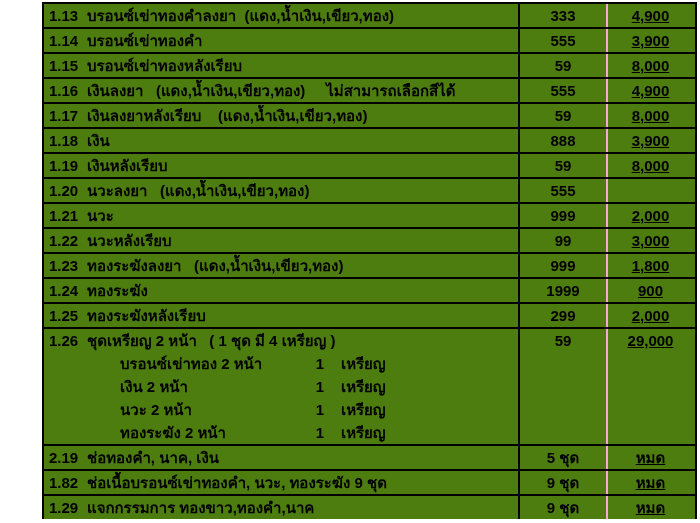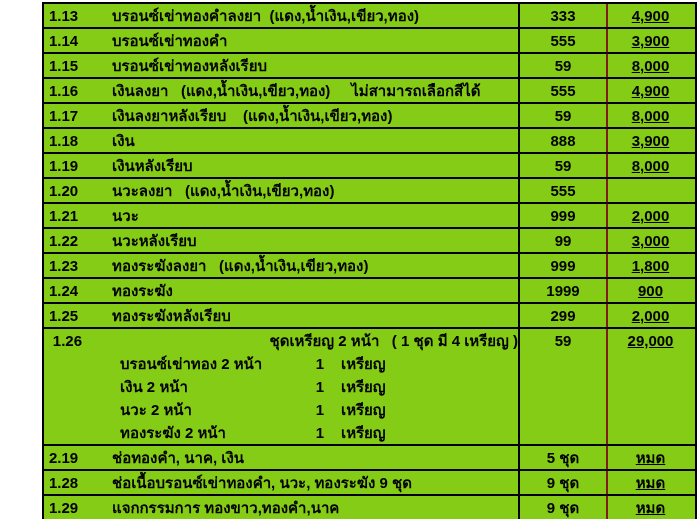--- a/index.html
+++ b/index.html
@@ -18,21 +18,21 @@
     -webkit-font-smoothing: antialiased;
   }
   .price-table {
     position: absolute;
     left: 42px;
     top: 2px;
     width: 651px;
     border-top: 2px solid #000;
     border-left: 2px solid #000;
     border-right: 2px solid #000;
-    background: #84cc16;
+    background: #4d7c0f;
   }
   .row {
     display: flex;
     border-bottom: 2px solid #000;
     font-size: 15px;
     line-height: 23px;
   }
   .row:last-child {
     border-bottom: none;
   }
@@ -43,47 +43,46 @@
   }
   .c1 {
     width: 476px;
     border-right: 2px solid #000;
     display: flex;
     align-items: flex-start;
     padding-left: 5px;
   }
   .c2 {
     width: 88px;
-    border-right: 2px solid #7f1d1d;
+    border-right: 2px solid #f9a8d4;
     text-align: center;
   }
   .c3 {
     width: 85px;
     text-align: center;
     text-decoration: underline;
   }
   .row.normal { height: 23px; }
   .row.tall   { height: 115px; }
   .rid {
     width: 38px;
     flex: none;
   }
   .rlabel {
     flex: 1;
     overflow: hidden;
-    margin-left: 25px;
   }
   .set-cell {
     display: block;
     padding-left: 0;
   }
   .set-main {
     display: flex;
+    padding-left: 5px;
     height: 23px;
-    text-align: right;
   }
   .set-item {
     display: flex;
     padding-left: 76px;
     height: 23px;
   }
   .set-item-name  { width: 185px; flex: none; }
   .set-item-count { width: 30px; flex: none; text-align: center; }
   .set-item-unit  { padding-left: 6px; }
 </style>
@@ -230,21 +229,21 @@
   <div class="row normal">
     <div class="cell c1">
         <span class="rid">2.19</span>
         <span class="rlabel">ช่อทองคำ, นาค, เงิน</span>
       </div>
     <div class="cell c2">5 ชุด</div>
     <div class="cell c3">หมด</div>
   </div>
   <div class="row normal">
     <div class="cell c1">
-        <span class="rid">1.28</span>
+        <span class="rid">1.82</span>
         <span class="rlabel">ช่อเนื้อบรอนซ์เข่าทองคำ, นวะ, ทองระฆัง 9 ชุด</span>
       </div>
     <div class="cell c2">9 ชุด</div>
     <div class="cell c3">หมด</div>
   </div>
   <div class="row normal">
     <div class="cell c1">
         <span class="rid">1.29</span>
         <span class="rlabel">แจกกรรมการ ทองขาว,ทองคำ,นาค</span>
       </div>

